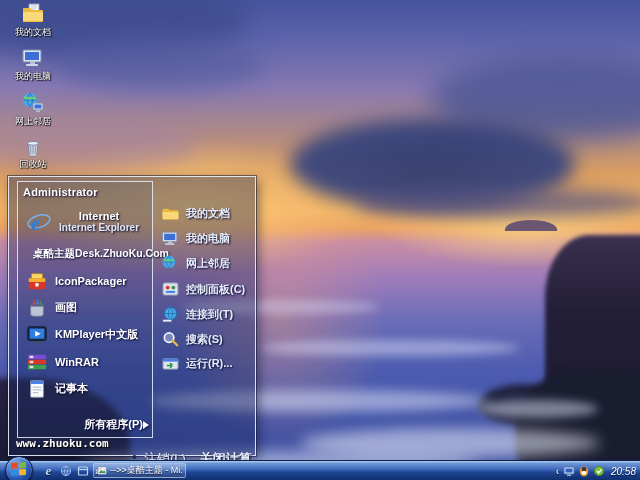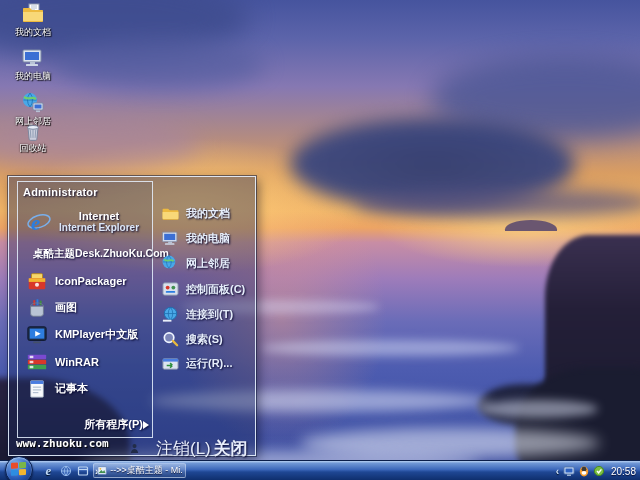--- a/index.html
+++ b/index.html
@@ -46,42 +46,42 @@
   .mi{position:absolute;left:4px;width:128px;display:flex;align-items:center;gap:7px;padding-left:4px;box-sizing:border-box;cursor:pointer;}
   .mi .lbl{font-weight:bold;color:#fff;text-shadow:1px 1px 2px rgba(0,0,40,.95);white-space:nowrap;}
   .mi .sub{font-weight:bold;color:#dbe6f8;font-size:10px;text-shadow:1px 1px 2px rgba(0,0,40,.95);}
   .all-programs{position:absolute;right:3px;bottom:5px;display:flex;align-items:center;cursor:pointer;}
   .all-programs .lbl{font-weight:bold;color:#fff;text-shadow:1px 1px 2px rgba(0,0,40,.95);}
   .tri-right{width:0;height:0;border-left:6px solid #fff;border-top:4px solid transparent;border-bottom:4px solid transparent;filter:drop-shadow(1px 1px 1px rgba(0,0,40,.8));}
   .mr{position:absolute;left:152px;width:92px;height:25px;display:flex;align-items:center;gap:6px;cursor:pointer;}
   .mr .lbl{font-weight:bold;color:#e6eefb;text-shadow:1px 1px 2px rgba(0,0,40,.95);white-space:nowrap;font-size:11px;}
   .menu-footer{position:absolute;left:0;bottom:3px;width:100%;height:16px;}
   .site{position:absolute;left:7px;top:1px;color:#fff;font-family:"DejaVu Sans Mono",monospace;font-size:11px;font-weight:bold;text-shadow:1px 1px 1px #000;cursor:pointer;}
-  .footer-btn{position:absolute;top:1px;display:flex;align-items:center;gap:16px;color:#e8eefb;text-shadow:1px 1px 2px rgba(0,0,40,.9);font-size:17px;cursor:pointer;}
+  .footer-btn{position:absolute;top:14px;display:flex;align-items:center;gap:4px;color:#e8eefb;text-shadow:1px 1px 2px rgba(0,0,40,.9);font-size:13px;cursor:pointer;}
   .logoff{left:120px;} .shutdown{left:176px;font-weight:bold;}
   
   .taskbar{position:absolute;left:0;bottom:0;width:640px;height:20px;
     background:linear-gradient(180deg,#b6d0f2 0%,#6f97d6 12%,#3b67ba 45%,#1f4794 58%,#0f2f6e 100%);
     border-top:1px solid #0a1e4a;box-sizing:border-box;}
   .orb{position:absolute;left:5px;top:-5px;width:26px;height:26px;border-radius:50%;cursor:pointer;
     background:radial-gradient(circle at 35% 28%,#7fb3f0,#2a5cb8 55%,#0e2c6e 95%);
     border:1px solid #081f4e;box-shadow:inset 0 1px 2px rgba(255,255,255,.6),0 1px 2px rgba(0,0,20,.6);}
   .orb svg{position:absolute;left:4px;top:5px;}
   .qlaunch{position:absolute;left:42px;top:0;height:20px;display:flex;align-items:center;gap:4px;}
   .ql{width:13px;height:13px;display:flex;align-items:center;justify-content:center;cursor:pointer;}
   .ql-e{color:#bcd6f6;font-weight:bold;font-style:italic;font-size:13px;font-family:"Liberation Serif",serif;text-shadow:0 1px 1px #012;}
   .ql-arrow{color:#dce8fa;font-size:11px;font-weight:bold;cursor:pointer;text-shadow:0 1px 1px #012;padding:0 2px;}
   .taskbtn{position:absolute;left:93px;top:2px;width:93px;height:15px;border-radius:2px;cursor:pointer;
     background:linear-gradient(rgba(255,255,255,.3),rgba(255,255,255,.07));
     border:1px solid rgba(222,236,255,.45);display:flex;align-items:center;gap:3px;padding:0 3px;box-sizing:border-box;}
   .taskbtn .lbl{color:#fff;font-size:9px;white-space:nowrap;overflow:hidden;text-overflow:clip;text-shadow:0 1px 1px rgba(0,0,30,.8);}
   .tray{position:absolute;right:2px;top:0;height:20px;display:flex;align-items:center;gap:3px;}
   .tray-chev{color:#cfe2fa;font-size:10px;font-weight:bold;cursor:pointer;text-shadow:0 1px 1px #012;padding:0 1px;}
   .tray .ti{width:12px;height:12px;cursor:pointer;}
-  .clock{color:#fff;font-size:10px;margin-left:3px;margin-right:2px;text-shadow:0 1px 1px rgba(0,0,30,.8);cursor:default;}
+  .clock{color:#fff;font-size:10px;margin-left:3px;margin-right:2px;text-shadow:0 1px 1px rgba(0,0,30,.8);cursor:default;font-style:italic;}
 </style>
 </head>
 <body>
 
 <div class="screen">
 
   <div class="wallpaper">
     <div class="wp cloud3"></div>
     <div class="wp cloud4"></div>
     <div class="wp cloud2"></div>
@@ -123,21 +123,21 @@
     <svg width="24" height="24" viewBox="0 0 24 24">
         <circle cx="9" cy="9" r="7" fill="#49a8e8"></circle>
         <path d="M2.5 9h13M9 2a11 11 0 010 14M9 2a11 11 0 000 14" stroke="#1d6fb0" fill="none" stroke-width=".8"></path>
         <path d="M3 6c2 1.4 4 1.8 6 1.2 2-.6 4-.4 6 .8" stroke="#6fcf6f" stroke-width="2.2" fill="none"></path>
         <rect x="12" y="12" width="10" height="7" rx="1" fill="#dce4f0" stroke="#7d8aa5"></rect>
         <rect x="13.5" y="13.5" width="7" height="4" fill="#3b6fd4"></rect>
         <rect x="15" y="19.5" width="4" height="1.6" fill="#b7c2d6"></rect>
       </svg>
     <span class="desk-label">网上邻居</span>
   </div>
-  <div class="desk-icon" style="top:120px">
+  <div class="desk-icon" style="top:136px">
     <svg width="22" height="22" viewBox="0 0 24 24">
         <path d="M6.5 8h11l-1.3 13a1.5 1.5 0 01-1.5 1.2H9.3A1.5 1.5 0 017.8 21z" fill="#cfd9e8" fill-opacity=".85" stroke="#76839b"></path>
         <ellipse cx="12" cy="8" rx="5.8" ry="2.1" fill="#e8eef8" stroke="#76839b"></ellipse>
         <path d="M9 10.5l.7 9M12 10.5v9M15 10.5l-.7 9" stroke="#8b99b0" fill="none"></path>
       </svg>
     <span class="desk-label">回收站</span>
   </div>
 
   <div class="start-menu">
     <div class="menu-inner">

